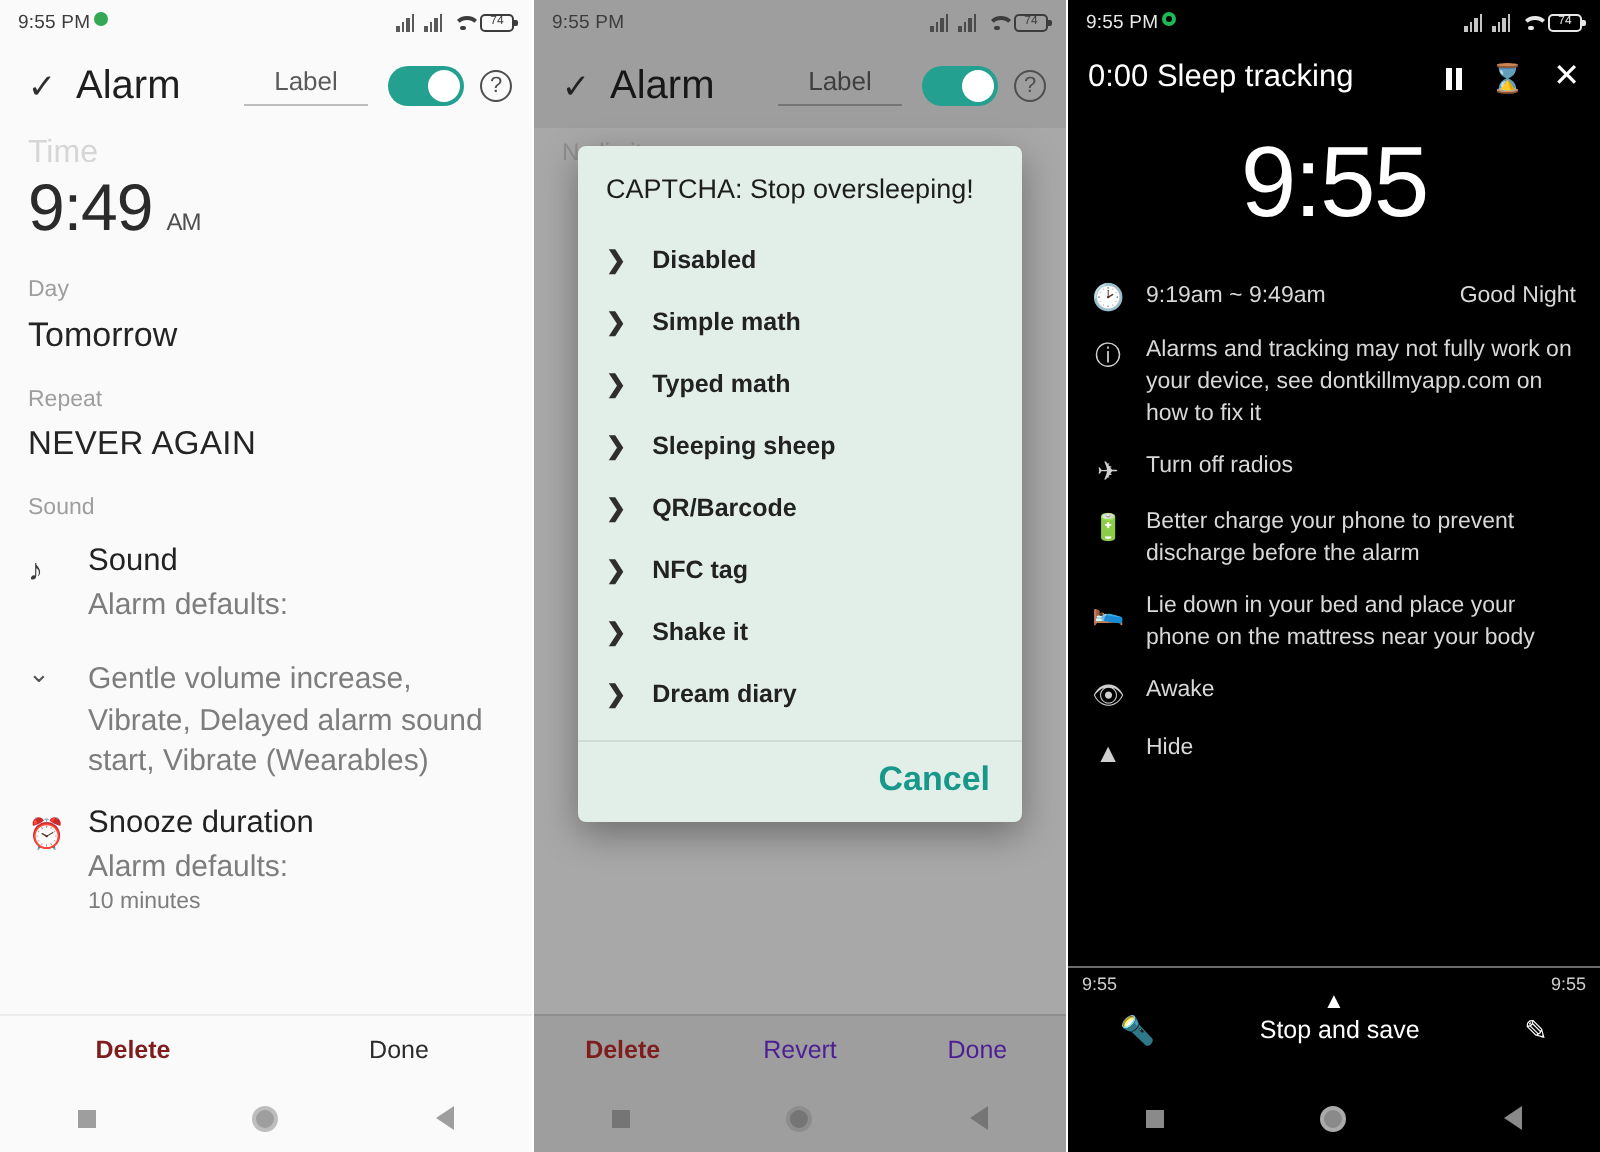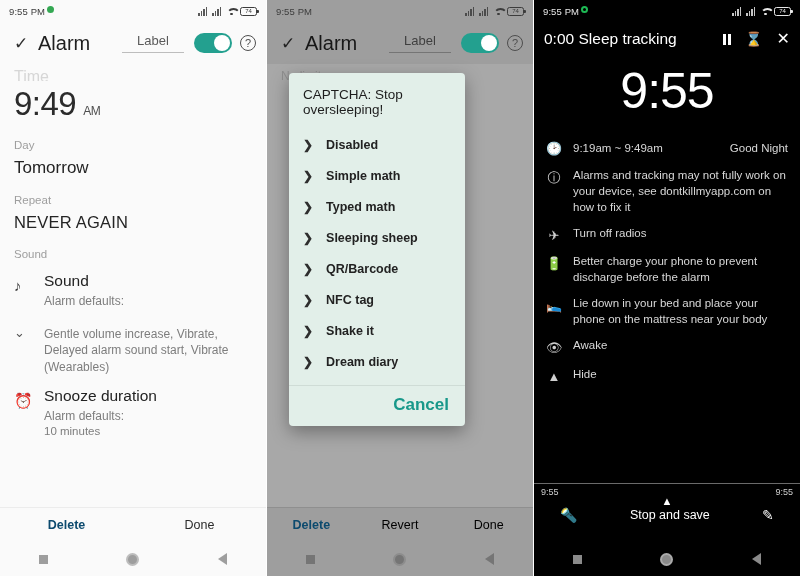--- a/index.html
+++ b/index.html
@@ -137,36 +137,36 @@
   }
   .big-time .ampm { font-size: 12px; color:#4e4e4e; margin-left:7px; }
   .sec-label { font-size: 11.5px; color: #9e9e9e; margin-top: 16px; }
   .sec-value { font-size: 17px; color: #242424; margin-top: 7px; }
   .sec-value.caps { font-size: 16.5px; letter-spacing:.2px; }
 
   .row { display: flex; margin-top: 12px; }
   .row-icon { width: 30px; flex:none; color:#3a3a3a; font-size:15px; padding-top:5px; text-align:left; }
   .row-body { flex: 1; }
   .row-title { font-size: 15.5px; color: #222; }
-  .row-sub { font-size: 12px; color: #7d7d7d; margin-top: 3px; line-height:1.35; }
+  .row-sub { font-size: 15px; color: #7d7d7d; margin-top: 3px; line-height:1.35; }
   .row-sub2 { font-size: 11.5px; color: #7d7d7d; line-height:1.35; }
   .expand-row { display:flex; margin-top:14px; }
   .expand-chevron { width:30px; flex:none; color:#555; font-size:13px; text-align:left; padding-top:2px;}
 
   .bottom-actions {
     position: absolute; left: 0; right: 0; bottom: 34px;
     height: 34px; background: #fafafa;
     border-top: 1px solid #ececec;
     display: flex; align-items: center;
   }
   .bottom-actions.grey { background: #9e9e9e; border-top-color:#8f8f8f; }
   .bottom-actions span { flex:1; text-align:center; font-size:12.5px; }
-  .ba-delete { color: #0c4a6e; font-weight: 600; }
+  .ba-delete { color: #7f1d1d; font-weight: 600; }
   .ba-plain  { color: #2b2b2b; }
-  .ba-plain-dark { color:#000000; }
+  .ba-plain-dark { color:#4c1d95; }
 
   .navbar {
     position: absolute; left:0; right:0; bottom:0; height: 34px;
     display:flex; align-items:center; justify-content: space-around;
   }
   .navbar.light { background:#fafafa; }
   .navbar.grey  { background:#9e9e9e; }
   .navbar.dark  { background:#000; }
   .nav-square { width: 9px; height:9px; background:#9e9e9e; }
   .nav-circle { width: 13px; height:13px; border-radius:50%; background:#9e9e9e; border:2px solid #bdbdbd; box-sizing:border-box;}
@@ -188,21 +188,21 @@
   }
   .mid-appbar .appbar-check{ color:#232323; }
   .mid-appbar .appbar-title{ color:#171717; }
   .mid-appbar .label-field{ color:#3f3f3f; border-bottom-color:#757575; }
   .mid-bg-content { background:#a8a8a8; padding: 0 14px; height: 100%; }
   .mid-ghost { font-size:12px; color:#8e8e8e; padding-top:5px; }
 
   .dialog {
     position:absolute;
     left: 22px; top: 73px;
-    width: 176px;
+    width: 222px;
     background: #e2efe9;
     border-radius: 4px;
     box-shadow: 0 6px 18px rgba(0,0,0,.34);
     overflow: hidden;
   }
   .dialog-title {
     font-size: 13.5px; color: #1d1d1d; padding: 14px 14px 12px 14px;
   }
   .dialog-list { max-height: 318px; overflow: hidden; position: relative; }
   .dlg-item {

